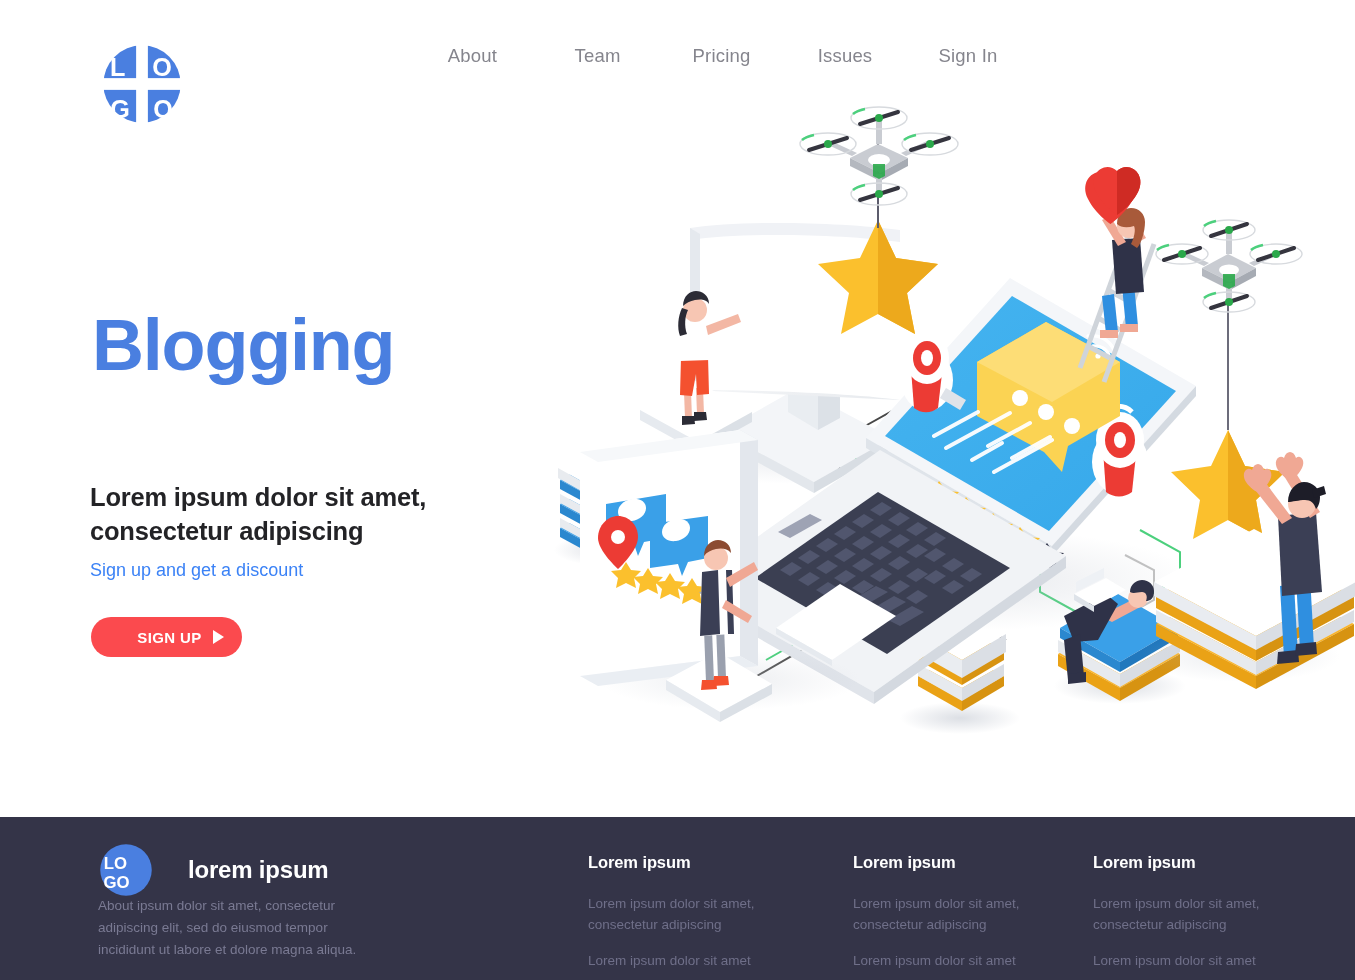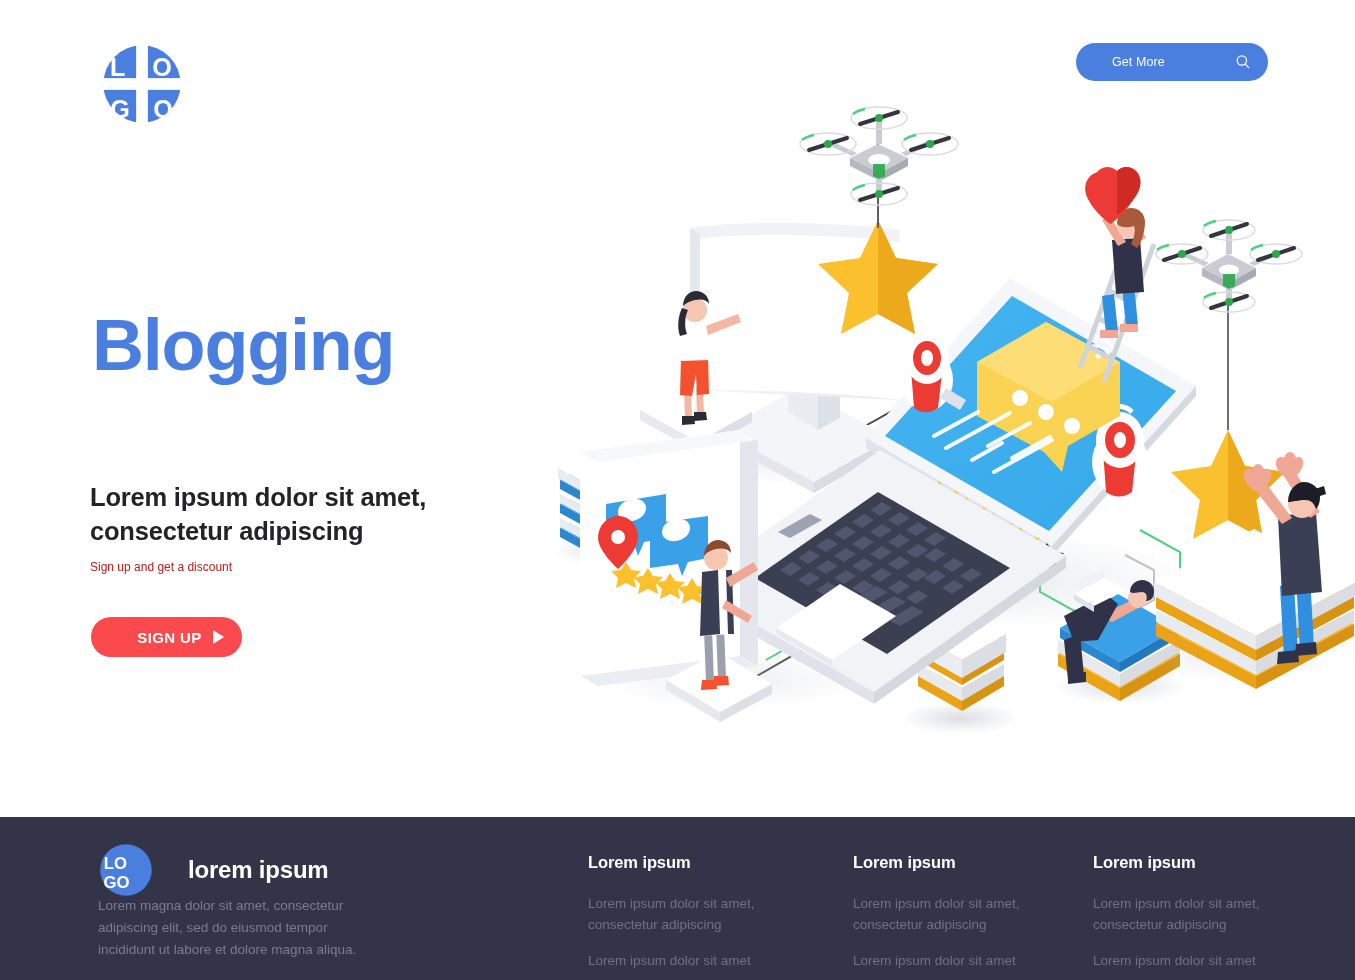--- a/index.html
+++ b/index.html
@@ -55,21 +55,21 @@
     letter-spacing:-1.2px; line-height:1;
   }
   .hero-sub {
     position:absolute; left:90px; top:481px;
     width:420px;
     font-size:25.5px; font-weight:bold; color:#232326;
     line-height:1.32; letter-spacing:-0.2px;
   }
   .hero-desc {
     position:absolute; left:90px; top:560px;
-    font-size:12px; color:#b91c1c; letter-spacing:0px;
+    font-size:18px; color:#3b82f6; letter-spacing:0px;
   }
   .signup-btn {
     position:absolute; left:91px; top:617px;
     width:151px; height:40px; border-radius:20px;
     background:#fb4a4e; border:none; cursor:pointer;
     display:flex; align-items:center; justify-content:center; gap:11px;
   }
   .signup-label {
     color:#ffffff; font-size:15px; font-weight:bold; letter-spacing:0.4px;margin-left:28px;
   }
@@ -125,28 +125,28 @@
       <rect x="43" y="0" width="14" height="100" fill="#ffffff"></rect>
       <rect x="0" y="43" width="100" height="14" fill="#ffffff"></rect>
 
       <text x="21" y="40" font-family="Liberation Sans, sans-serif" font-size="30" font-weight="bold" fill="#ffffff" text-anchor="middle">L</text>
       <text x="74" y="40" font-family="Liberation Sans, sans-serif" font-size="30" font-weight="bold" fill="#ffffff" text-anchor="middle">O</text>
       <text x="24" y="90" font-family="Liberation Sans, sans-serif" font-size="30" font-weight="bold" fill="#ffffff" text-anchor="middle">G</text>
       <text x="75" y="90" font-family="Liberation Sans, sans-serif" font-size="30" font-weight="bold" fill="#ffffff" text-anchor="middle">O</text>
     </svg>
   </div>
 
-
-  <button class="getmore-btn">
-    <span class="getmore-label">Get More</span>
-    <svg class="search-ic" viewBox="0 0 24 24">
-      <circle cx="10.5" cy="10" r="6.2" fill="none" stroke="#ffffff" stroke-width="1.6"></circle>
-      <line x1="14.8" y1="14.6" x2="19.5" y2="19.6" stroke="#ffffff" stroke-width="1.6" stroke-linecap="round"></line>
-    </svg>
-  </button>
+  <nav class="nav">
+    <a class="nav-item">About</a>
+    <a class="nav-item">Team</a>
+    <a class="nav-item">Pricing</a>
+    <a class="nav-item">Issues</a>
+    <a class="nav-item">Sign In</a>
+  </nav>
+
 </div>
 
 <h1 class="hero-title">Blogging</h1>
 <h2 class="hero-sub">Lorem ipsum dolor sit amet, consectetur adipiscing</h2>
 <p class="hero-desc">Sign up and get a discount</p>
 <button class="signup-btn">
   <span class="signup-label">SIGN UP</span>
   <span class="play-tri"></span>
 </button>
 
@@ -605,21 +605,21 @@
 
   <div class="f-logo-row">
     <svg class="f-logo-svg" viewBox="0 0 100 100">
       <circle cx="50" cy="50" r="46" fill="#4a7fe0"></circle>
       <text x="31" y="48" font-family="Liberation Sans, sans-serif" font-size="30" font-weight="bold" fill="#ffffff" text-anchor="middle">LO</text>
       <text x="33" y="82" font-family="Liberation Sans, sans-serif" font-size="30" font-weight="bold" fill="#ffffff" text-anchor="middle">GO</text>
     </svg>
     <span class="f-brand">lorem ipsum</span>
   </div>
 
-  <p class="f-about">Lorem magna dolor sit amet, consectetur adipiscing elit, sed do eiusmod tempor incididunt ut labore et dolore magna aliqua.</p>
+  <p class="f-about">About ipsum dolor sit amet, consectetur adipiscing elit, sed do eiusmod tempor incididunt ut labore et dolore magna aliqua.</p>
 
   <div class="f-col c1">
     <div class="f-col-title">Lorem ipsum</div>
     <a class="f-link">Lorem ipsum dolor sit amet, consectetur adipiscing</a>
     <a class="f-link">Lorem ipsum dolor sit amet</a>
   </div>
 
   <div class="f-col c2">
     <div class="f-col-title">Lorem ipsum</div>
     <a class="f-link">Lorem ipsum dolor sit amet, consectetur adipiscing</a>

